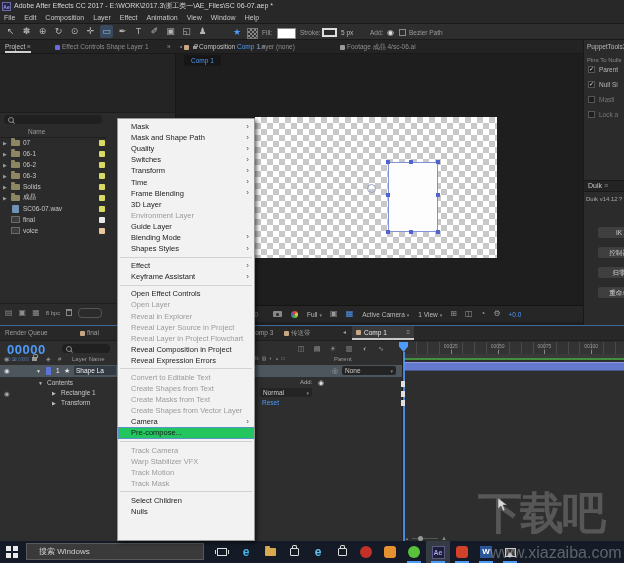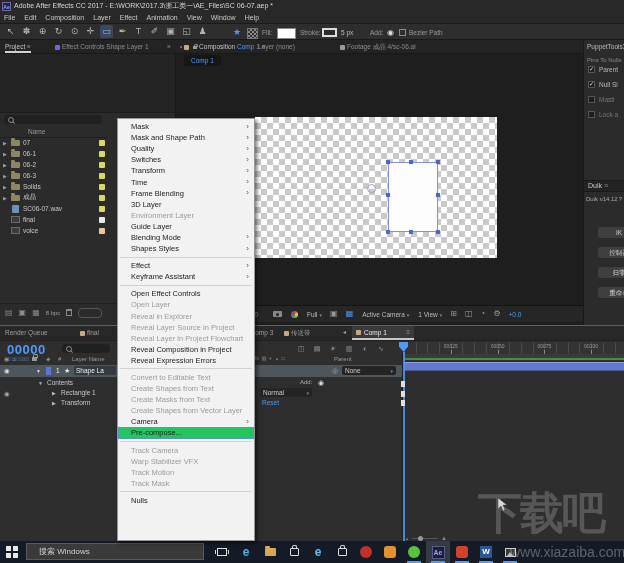--- a/index.html
+++ b/index.html
@@ -158,21 +158,21 @@
   .mi{height:11.1px;display:flex;justify-content:space-between;align-items:center;
       padding:0 5px 0 13px;font-size:7.5px;color:#1c1c1c;}
   .mi-label{white-space:nowrap;}
   .mi-arrow{color:#555;font-size:8px;line-height:8px;}
   .dis{color:#9b9b9b;}
   .hl{background:#22c55e;box-shadow:inset 0 0 0 1px #5a93c8;}
   .csep{height:1px;background:#d2d2d2;margin:2.5px 2px;}
   
   .wm-text{left:478px;top:484px;font-size:44px;font-weight:bold;color:#575757;letter-spacing:-2px;z-index:50;white-space:nowrap;}
   .wm-cursor{left:497px;top:498px;z-index:51;}
-  .wm-url{left:510px;top:544px;font-size:14px;color:rgba(215,215,215,.38);z-index:52;white-space:nowrap;}
+  .wm-url{left:490px;top:544px;font-size:16px;color:rgba(215,215,215,.38);z-index:52;white-space:nowrap;}
   
   .taskbar{left:0;top:541px;width:624px;height:22px;background:#141b26;z-index:30;}
   .start-btn{position:absolute;left:6px;top:5px;}
   .tb-search{position:absolute;left:26px;top:2px;width:178px;height:17px;background:#3a3a3a;border:1px solid #5a5a5a;
              box-sizing:border-box;font-size:8px;color:#d0d0d0;line-height:15px;padding-left:12px;white-space:nowrap;}
   .tb-cell{position:absolute;top:0;width:24px;height:22px;display:flex;align-items:center;justify-content:center;}
   .tb-active{background:rgba(255,255,255,.14);}
   .tb-underline{position:absolute;bottom:0;left:5px;width:14px;height:2px;background:#4e9bfa;}
   .tv{width:10px;height:8px;border:1px solid #ddd;box-sizing:border-box;position:relative;}
   .tv::before{content:"";position:absolute;left:-3px;top:1px;width:1px;height:4px;background:#ddd;}
@@ -601,20 +601,23 @@
         <span class="mi-label">Warp Stabilizer VFX</span>
       </div>
       <div class="mi dis">
         <span class="mi-label">Track Motion</span>
       </div>
       <div class="mi dis">
         <span class="mi-label">Track Mask</span>
       </div>
       <div class="csep"></div>
       <div class="mi">
+        <span class="mi-label">Select Children</span>
+      </div>
+      <div class="mi">
         <span class="mi-label">Nulls</span>
       </div>
     </div>
 
   <div class="abs wm-text">下载吧</div>
   <svg class="abs wm-cursor" width="12" height="14">
     <polygon points="1,0 1,11 4,8 6,13 8,12 6,7 10,7" fill="#d8d8d8" stroke="#444" stroke-width="0.5"></polygon>
   </svg>
   <div class="abs wm-url">www.xiazaiba.com</div>
 

